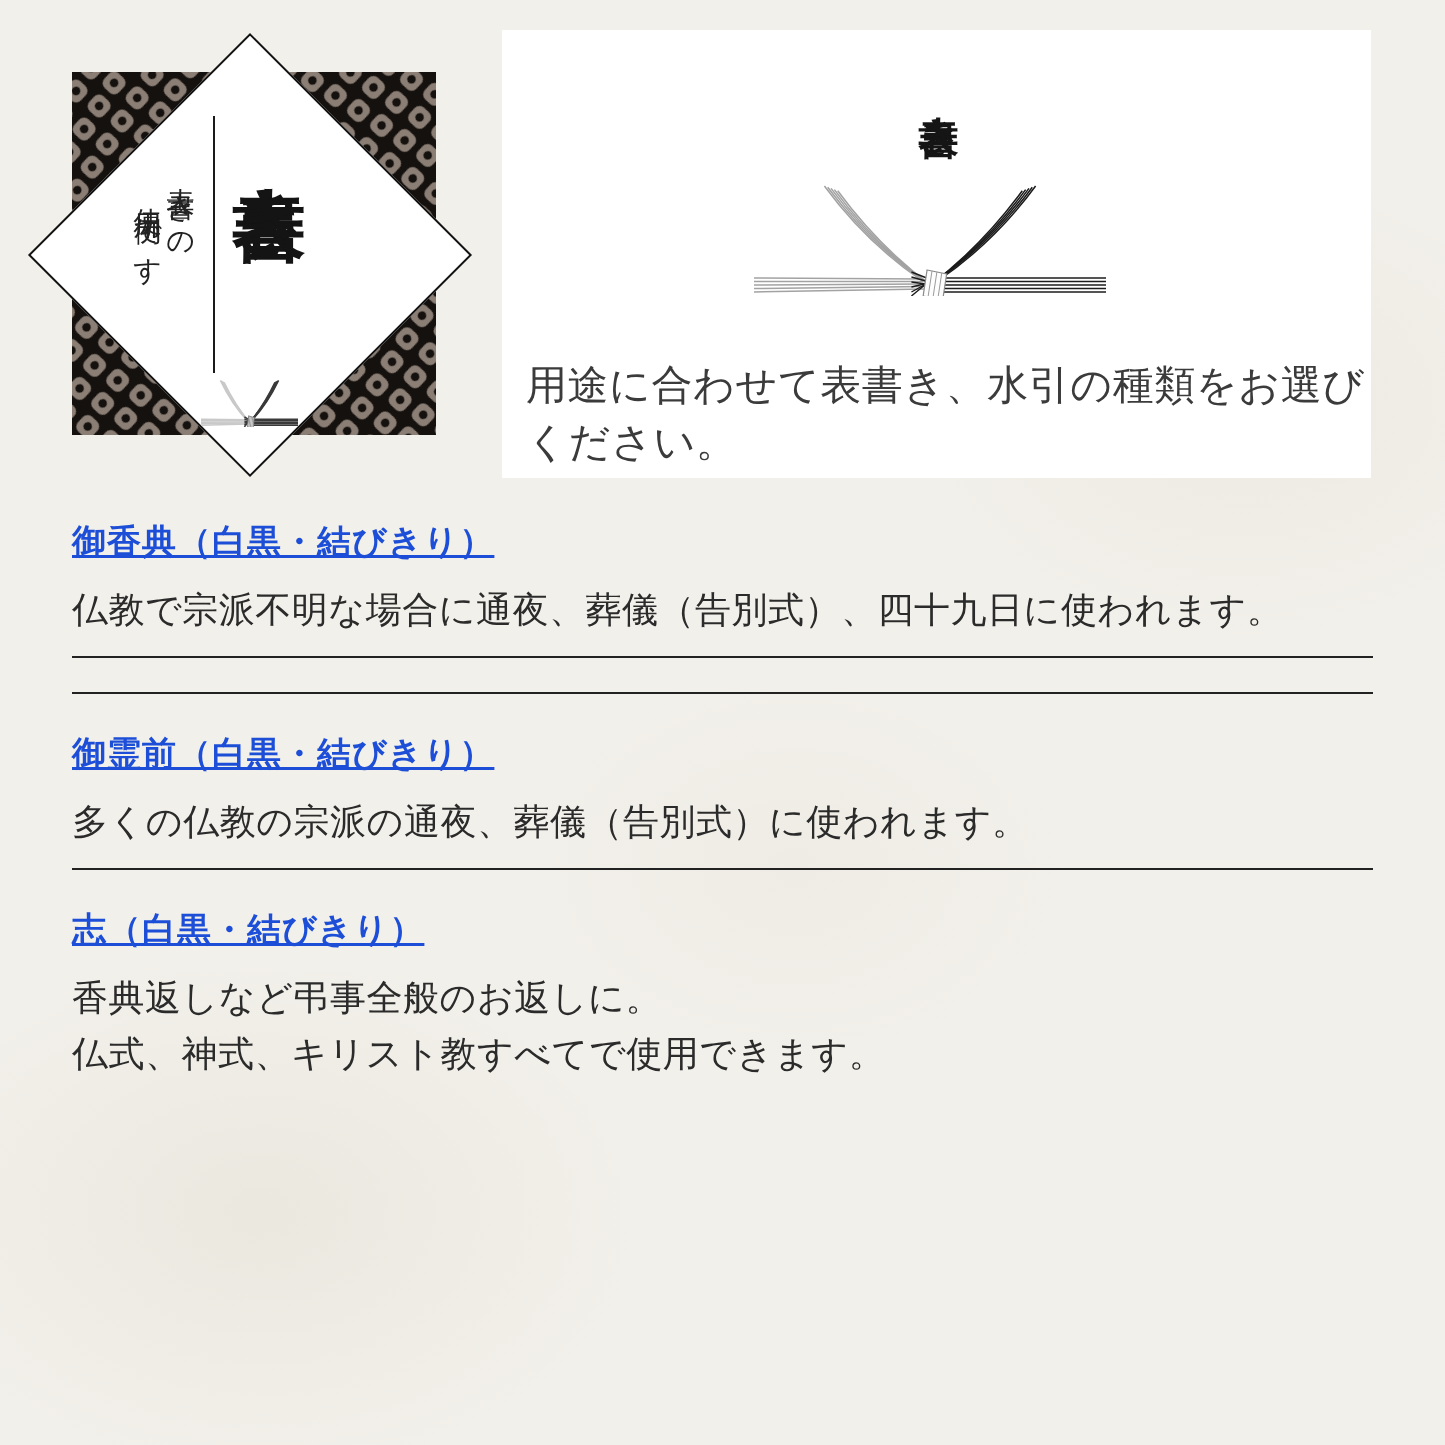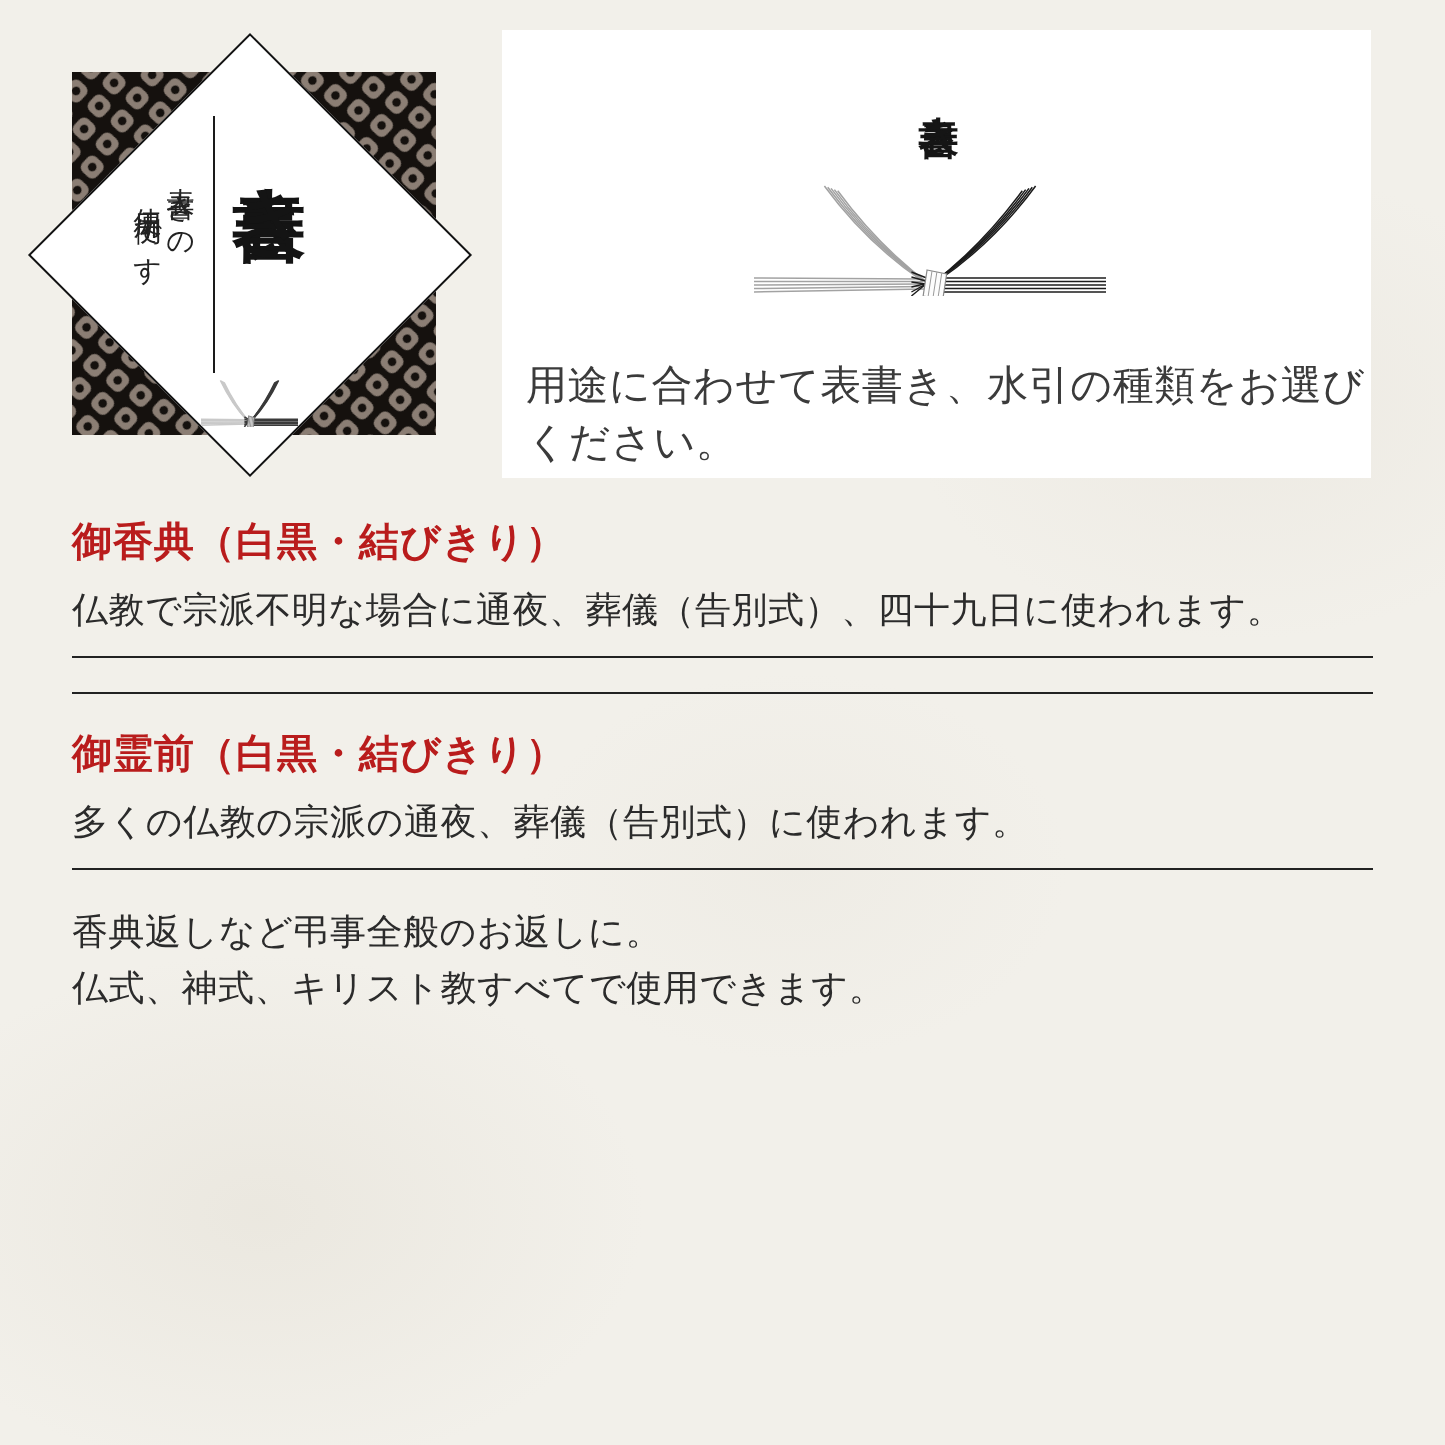--- a/index.html
+++ b/index.html
@@ -32,22 +32,22 @@
   
   .card{position:absolute;left:502px;top:30px;width:869px;height:448px;background:#ffffff;}
   .card-title{position:absolute;left:414px;top:54px;height:150px;
     font-size:40px;font-weight:700;color:#151515;letter-spacing:3px;line-height:44px;}
   .mz-card{left:252px;top:148px;width:352px;height:118px;}
   .card-desc{position:absolute;left:23px;top:326px;margin:1px;
     font-size:41px;line-height:57px;color:#3b3b3b;letter-spacing:.5px;white-space:pre;}
 
   
   .sections{margin:0 72px;}
-  .entry h2{margin:0 0 14px 0;font-size:40px;line-height:52px;font-weight:700;
-    color:#b91c1c;letter-spacing:1px;}
+  .entry h2{margin:0 0 14px 0;font-size:34px;line-height:52px;font-weight:700;
+    color:#1d4ed8;letter-spacing:1px;text-decoration:underline;}
   .entry p{margin:0;font-size:36px;line-height:56px;color:#2b2b2b;
     letter-spacing:.5px;white-space:pre;}
   .divider{border:none;border-top:2px solid #222;margin:18px 0 34px 0;height:0;}
 </style>
 </head>
 <body style="background-color: rgb(242, 240, 234);">
 
 <svg width="0" height="0" style="position:absolute" aria-hidden="true">
   <defs>
     <symbol id="mizuhiki" viewBox="0 0 360 118" preserveAspectRatio="none">
@@ -146,16 +146,17 @@
     <p>仏教で宗派不明な場合に通夜、葬儀（告別式）、四十九日に使われます。</p>
   </section>
   <hr class="divider">
   <hr class="divider">
   <section class="entry">
     <h2>御霊前（白黒・結びきり）</h2>
     <p>多くの仏教の宗派の通夜、葬儀（告別式）に使われます。</p>
   </section>
   <hr class="divider">
   <section class="entry">
+    <h2>志（白黒・結びきり）</h2>
     <p>香典返しなど弔事全般のお返しに。
 仏式、神式、キリスト教すべてで使用できます。</p>
   </section>
 </main>
 
 </body></html>

